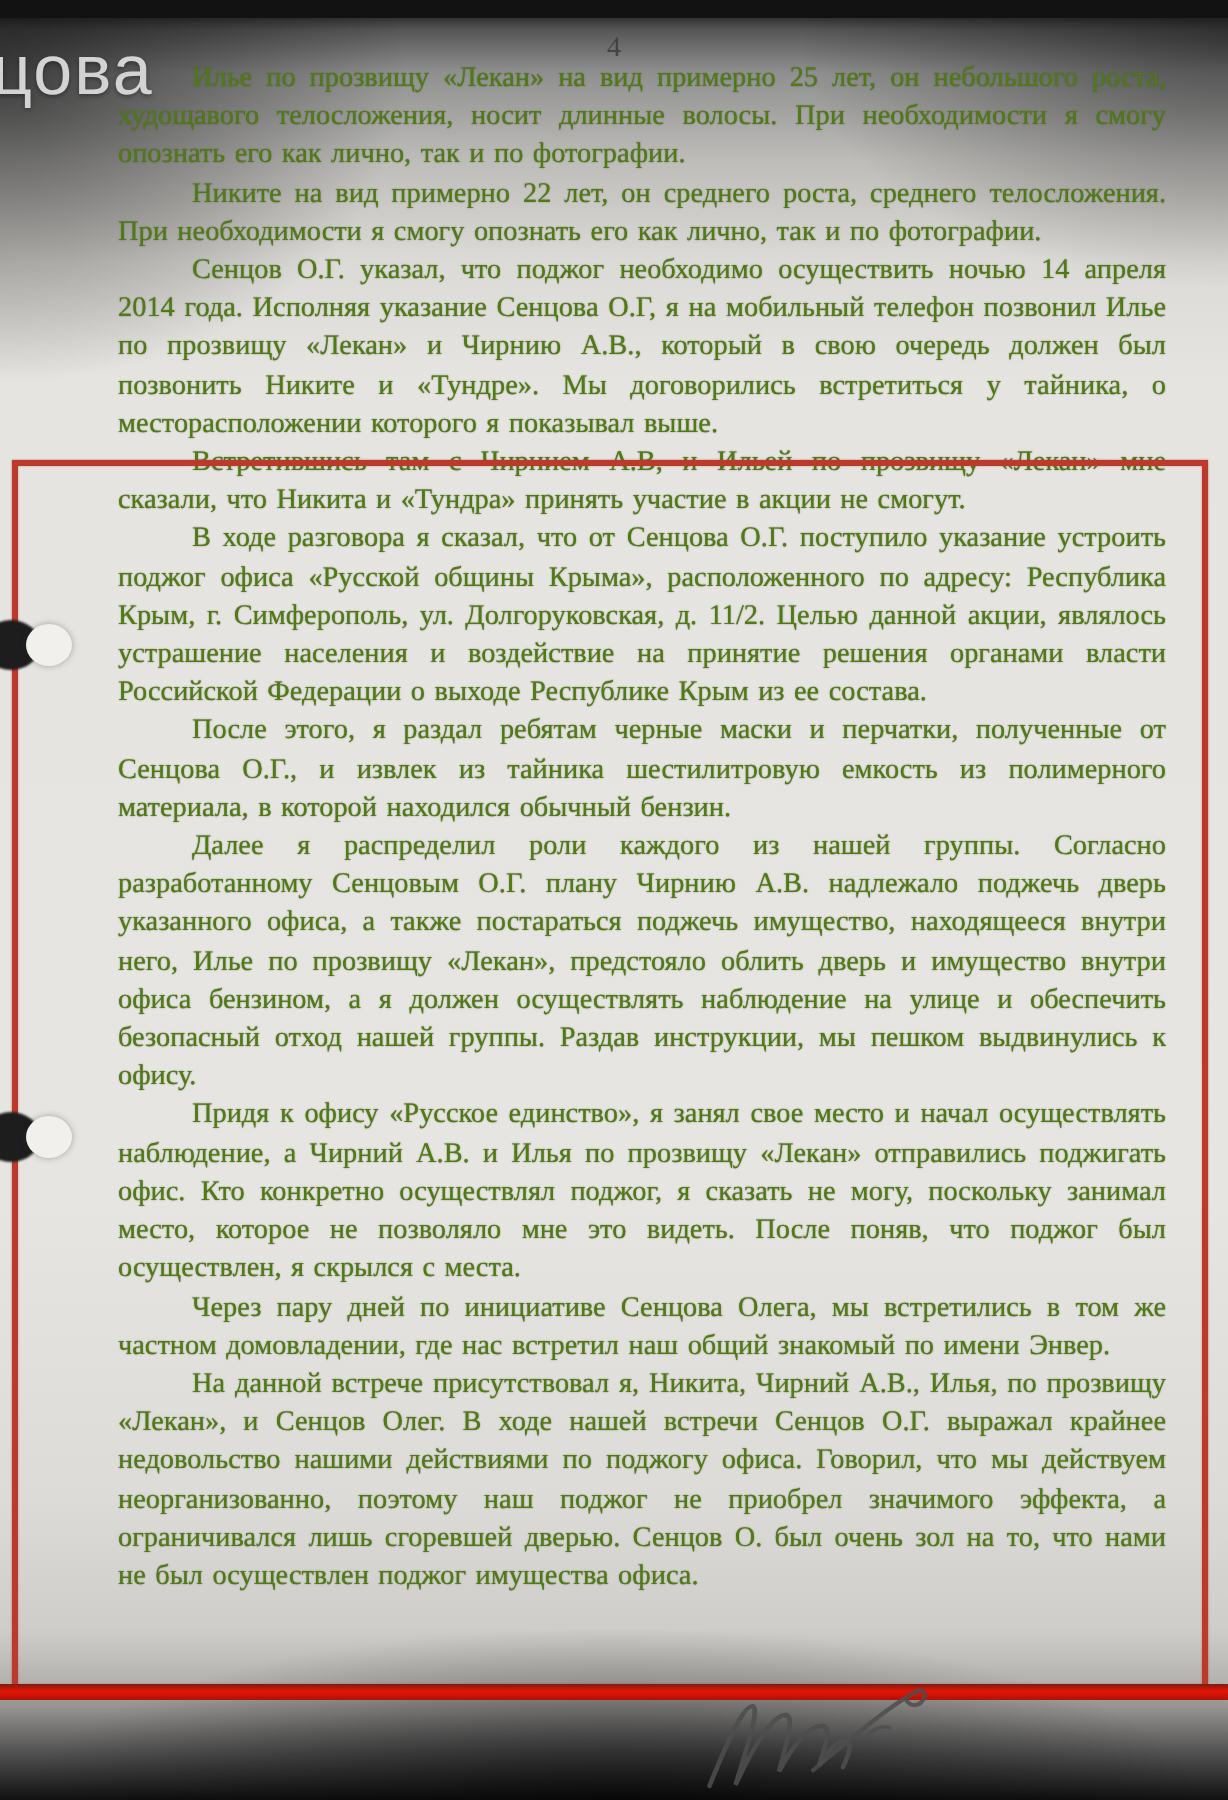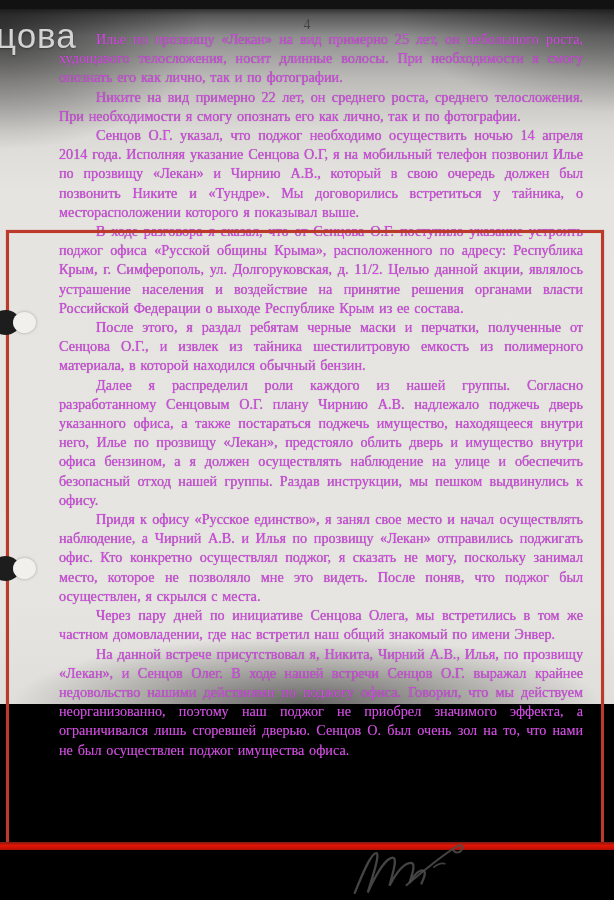--- a/index.html
+++ b/index.html
@@ -1,17 +1,17 @@
 <!DOCTYPE html>
 <html style="--accent-red: #bb3a2c; --bar-red: #e51405;"><head>
 <meta charset="utf-8">
 <style>
   html,body{margin:0;padding:0;background:#000;}
   body{width:614px;height:900px;overflow:hidden;}
-  .scene{position:relative;width:614px;height:704px;font-family:"Liberation Serif",serif;}
+  .scene{position:relative;width:614px;height:900px;font-family:"Liberation Serif",serif;}
 
   
   .page-bg{position:absolute;inset:0;
     background:linear-gradient(180deg,
       #141414 0px,#2c2c2c 8px,#565656 15px,#8f8f8f 36px,#bdbcb9 80px,
       #dcdad6 130px,#e6e4e0 190px,#e7e5e1 600px,#dddbd7 750px,
       #cfcdc9 815px,#b3b1ae 842px,#8e8d8b 856px,#565555 875px,#101010 900px);}
   .vignette{position:absolute;inset:0;pointer-events:none;
     background:
       radial-gradient(46% 24% at 0% 4%, rgba(8,8,8,.62), rgba(8,8,8,0) 72%),
@@ -23,21 +23,21 @@
   .watermark{position:absolute;left:-4px;top:16px;
     font-family:"Liberation Sans",sans-serif;font-size:35px;font-weight:500;
     color:#d3d3d3;letter-spacing:1px;text-shadow:0 1px 2px rgba(0,0,0,.35);}
 
   .page-number{position:absolute;left:0;top:17px;width:614px;text-align:center;
     font-size:14px;color:#434343;}
 
   
   .text-block{position:absolute;left:59px;top:30px;width:524px;}
   .text-block p{margin:0;text-indent:37px;text-align:justify;
-    font-size:14.2px;line-height:19.2px;color:#d946ef;word-spacing:1.2px;
+    font-size:14.2px;line-height:19.2px;color:#4d7c0f;word-spacing:1.2px;
     text-shadow:0 0 .7px rgba(82,76,68,.85);font-family:Liberation Serif, serif;}
 
   
   .red-frame{position:absolute;left:6px;top:230px;width:598px;height:612px;
     border:3px solid var(--accent-red,#bb3a2c);border-bottom:0;box-sizing:border-box;
     box-shadow:0 0 1px rgba(150,30,20,.55), inset 0 0 1px rgba(150,30,20,.45);
     pointer-events:none;}
   .red-bar{position:absolute;left:0;top:842px;width:614px;height:8px;
     background:linear-gradient(180deg,#7c1d12 0%,var(--bar-red,#e51405) 45%,#b01105 100%);}
 
@@ -61,20 +61,21 @@
   <div class="vignette"></div>
   <div class="top-bar"></div>
 
   <div class="watermark">цова</div>
   <div class="page-number">4</div>
 
   <div class="text-block">
       <p>Илье по прозвищу «Лекан» на вид примерно 25 лет, он небольшого роста, худощавого телосложения, носит длинные волосы. При необходимости я смогу опознать его как лично, так и по фотографии.</p>
       <p>Никите на вид примерно 22 лет, он среднего роста, среднего телосложения. При необходимости я смогу опознать его как лично, так и по фотографии.</p>
       <p>Сенцов О.Г. указал, что поджог необходимо осуществить ночью 14 апреля 2014 года. Исполняя указание Сенцова О.Г, я на мобильный телефон позвонил Илье по прозвищу «Лекан» и Чирнию А.В., который в свою очередь должен был позвонить Никите и «Тундре». Мы договорились встретиться у тайника, о месторасположении которого я показывал выше.</p>
+      <p>Встретившись там с Чирнием А.В, и Ильей по прозвищу «Лекан» мне сказали, что Никита и «Тундра» принять участие в акции не смогут.</p>
       <p>В ходе разговора я сказал, что от Сенцова О.Г. поступило указание устроить поджог офиса «Русской общины Крыма», расположенного по адресу: Республика Крым, г. Симферополь, ул. Долгоруковская, д. 11/2. Целью данной акции, являлось устрашение населения и воздействие на принятие решения органами власти Российской Федерации о выходе Республике Крым из ее состава.</p>
       <p>После этого, я раздал ребятам черные маски и перчатки, полученные от Сенцова О.Г., и извлек из тайника шестилитровую емкость из полимерного материала, в которой находился обычный бензин.</p>
       <p>Далее я распределил роли каждого из нашей группы. Согласно разработанному Сенцовым О.Г. плану Чирнию А.В. надлежало поджечь дверь указанного офиса, а также постараться поджечь имущество, находящееся внутри него, Илье по прозвищу «Лекан», предстояло облить дверь и имущество внутри офиса бензином, а я должен осуществлять наблюдение на улице и обеспечить безопасный отход нашей группы. Раздав инструкции, мы пешком выдвинулись к офису.</p>
       <p>Придя к офису «Русское единство», я занял свое место и начал осуществлять наблюдение, а Чирний А.В. и Илья по прозвищу «Лекан» отправились поджигать офис. Кто конкретно осуществлял поджог, я сказать не могу, поскольку занимал место, которое не позволяло мне это видеть. После поняв, что поджог был осуществлен, я скрылся с места.</p>
       <p>Через пару дней по инициативе Сенцова Олега, мы встретились в том же частном домовладении, где нас встретил наш общий знакомый по имени Энвер.</p>
       <p>На данной встрече присутствовал я, Никита, Чирний А.В., Илья, по прозвищу «Лекан», и Сенцов Олег. В ходе нашей встречи Сенцов О.Г. выражал крайнее недовольство нашими действиями по поджогу офиса. Говорил, что мы действуем неорганизованно, поэтому наш поджог не приобрел значимого эффекта, а ограничивался лишь сгоревшей дверью. Сенцов О. был очень зол на то, что нами не был осуществлен поджог имущества офиса.</p>
     </div>
 
   <div class="red-frame"></div>
   <div class="red-bar"></div>

